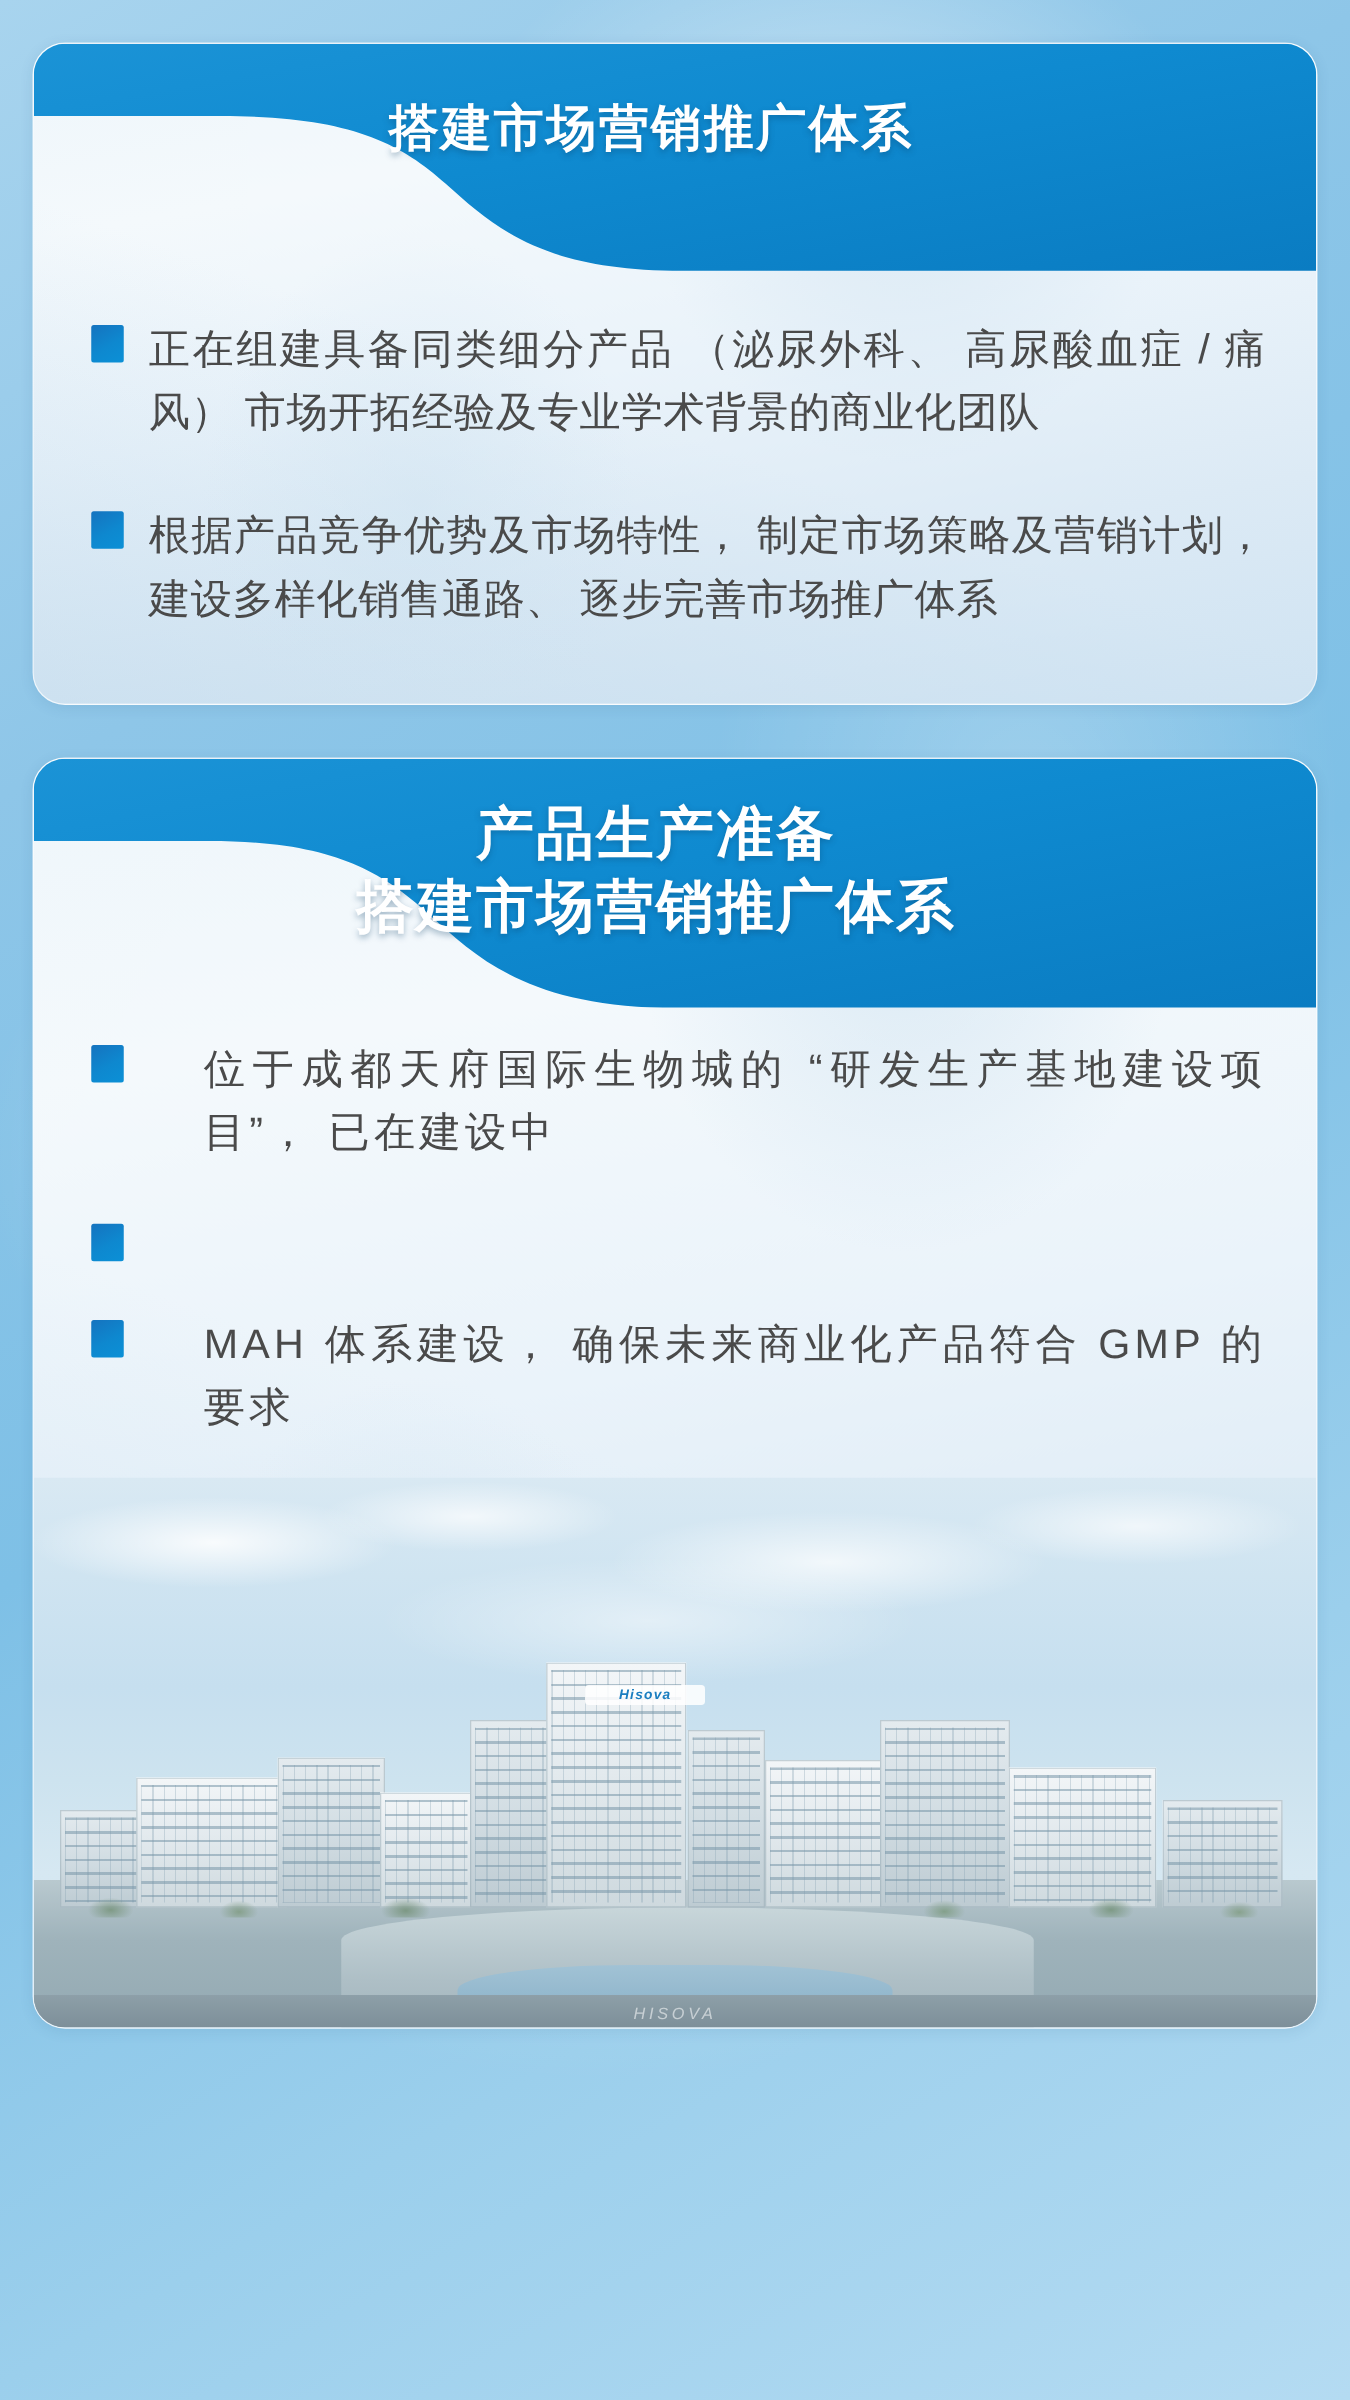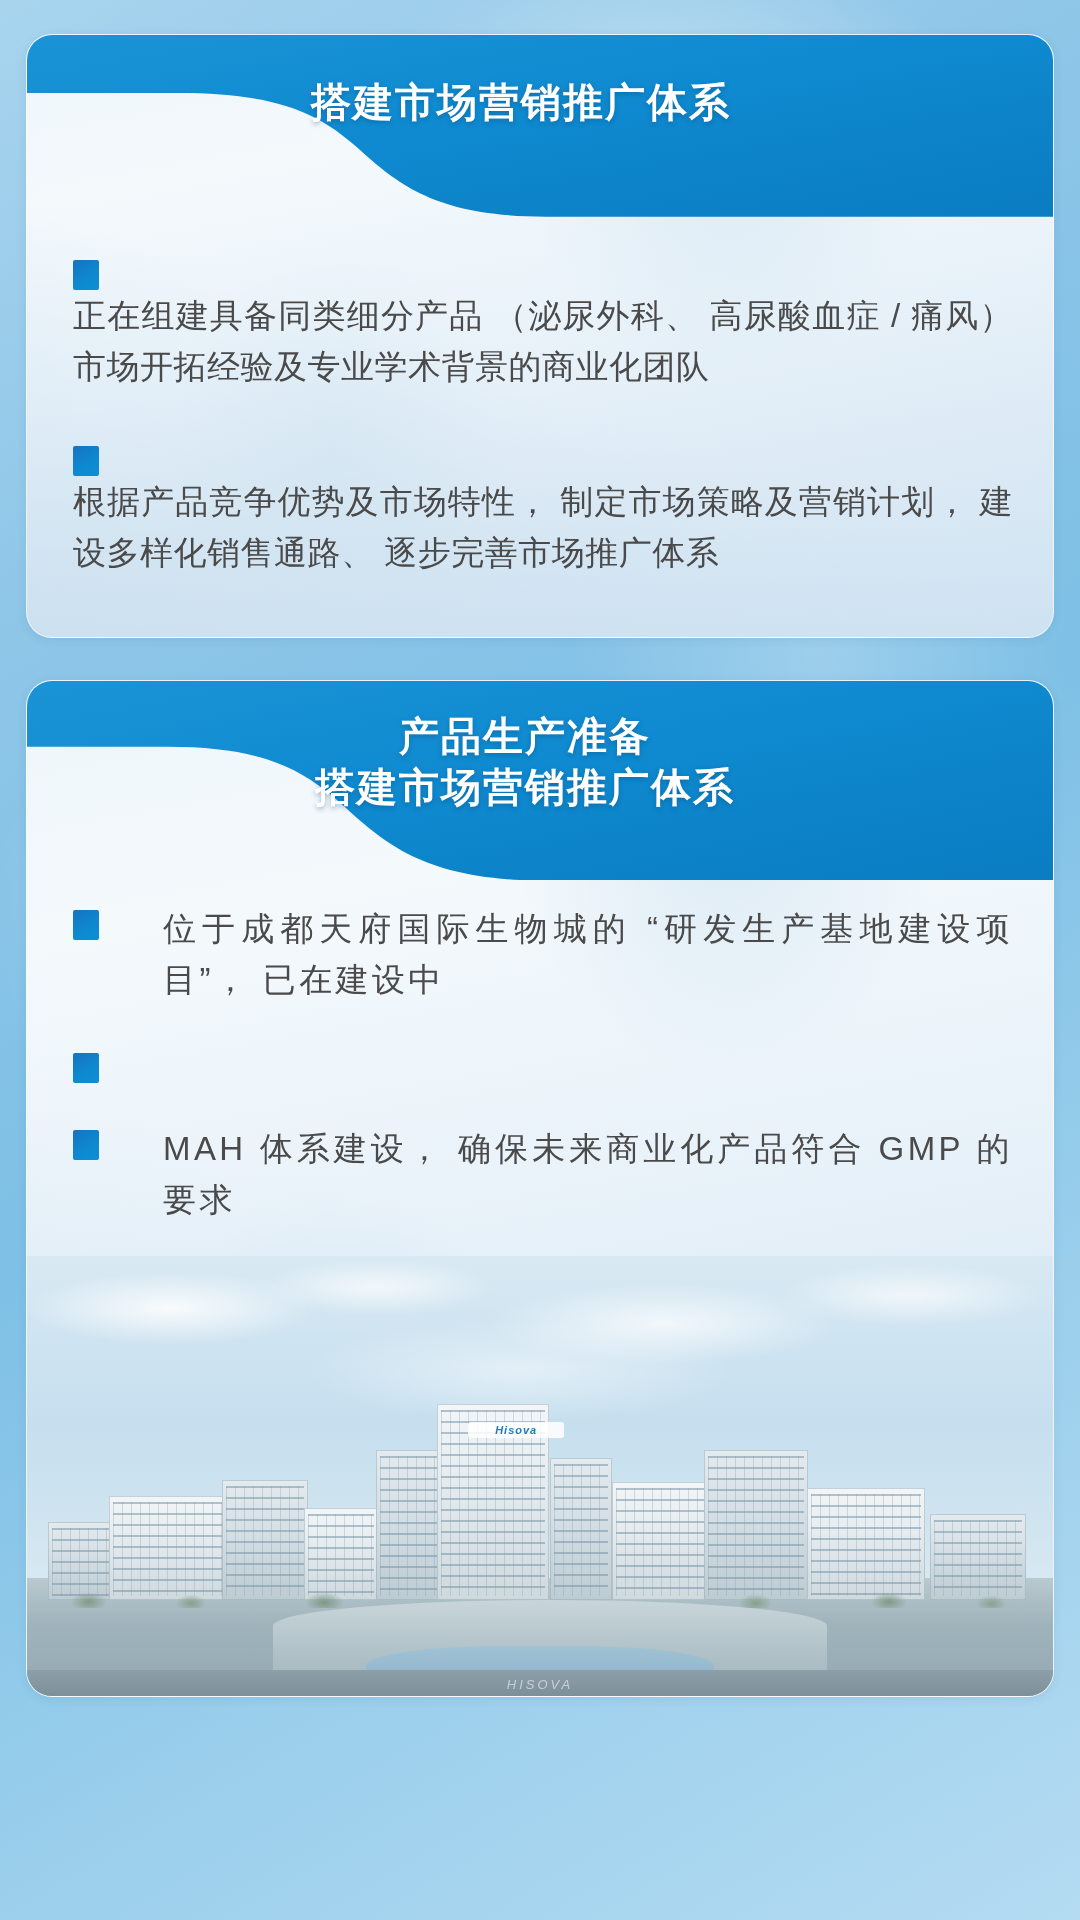--- a/index.html
+++ b/index.html
@@ -80,38 +80,38 @@
   #card1 .header-title {
     top: 40px;
     font-size: 40px;
     padding-right: 38px;
   }
 
   
   #card2 .card-header { height: 200px; }
   #card2 .header-title {
     top: 30px;
-    font-size: 40px;
+    font-size: 46px;
     line-height: 1.28;
     padding-right: 30px;
   }
 
   
   .bullet-list {
     position: relative;
     z-index: 2;
   }
   #card1 .bullet-list { padding: 36px 40px 58px 46px; }
   #card2 .bullet-list { padding: 22px 40px 30px 46px; }
 
   .bullet-item {
     display: flex;
     align-items: flex-start;
   }
-  #card1 .bullet-item { margin-bottom: 46px; flex-direction: column; }
+  #card1 .bullet-item { margin-bottom: 46px; }
   #card1 .bullet-item:last-child { margin-bottom: 0; justify-content: center; }
   #card2 .bullet-item { margin-bottom: 40px; }
   #card2 .bullet-item:last-child { margin-bottom: 0; justify-content: flex-end; }
 
   .bullet-marker {
     flex: 0 0 auto;
     width: 26px;
     height: 30px;
     margin-top: 7px;
     margin-right: 20px;

